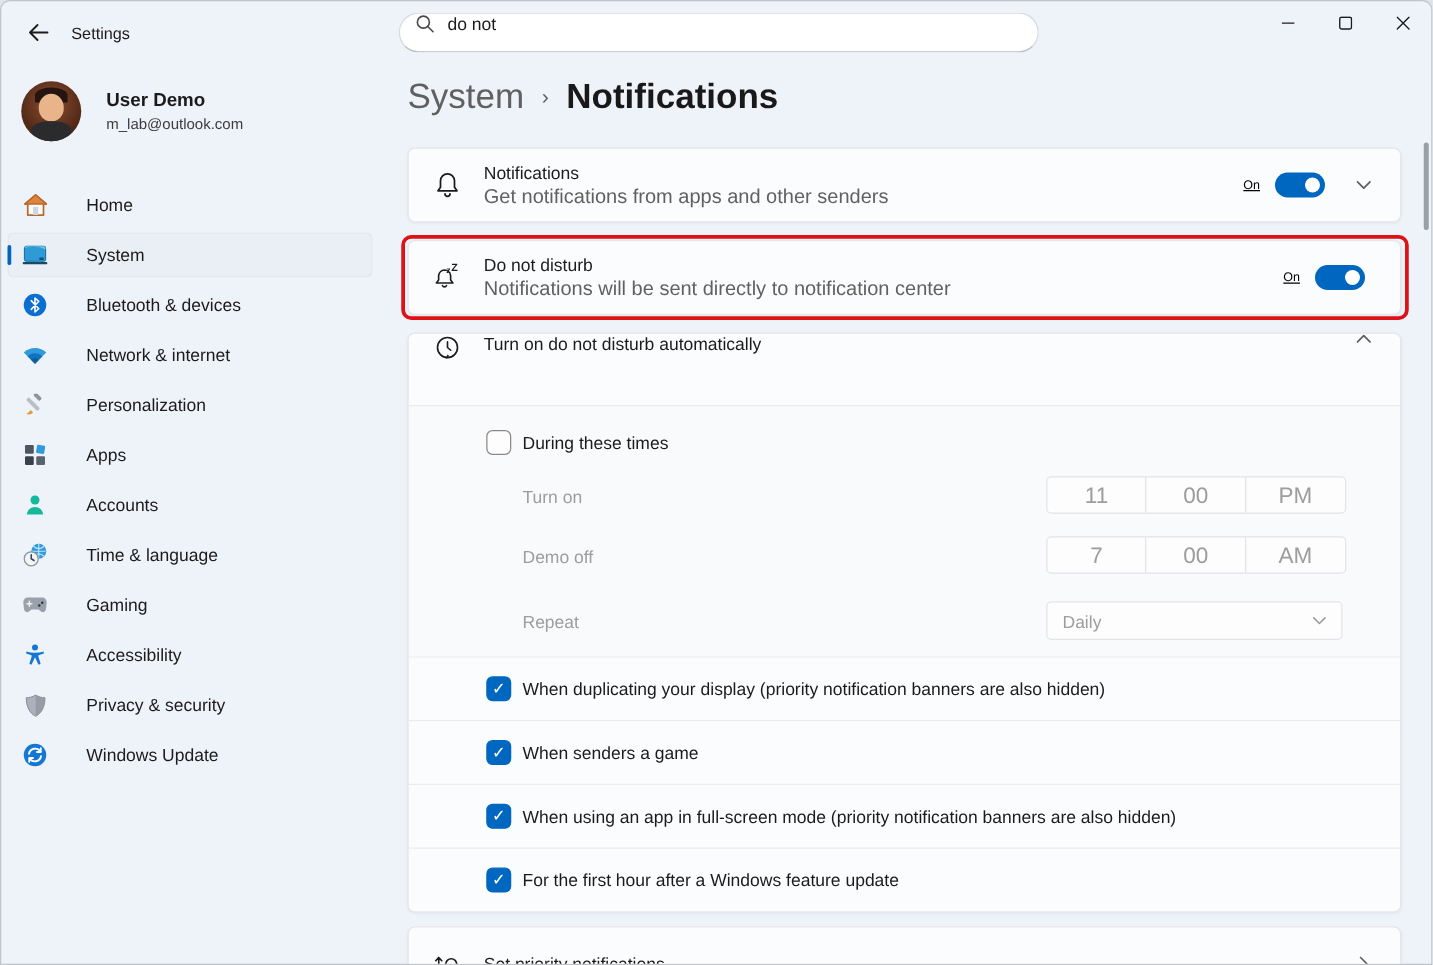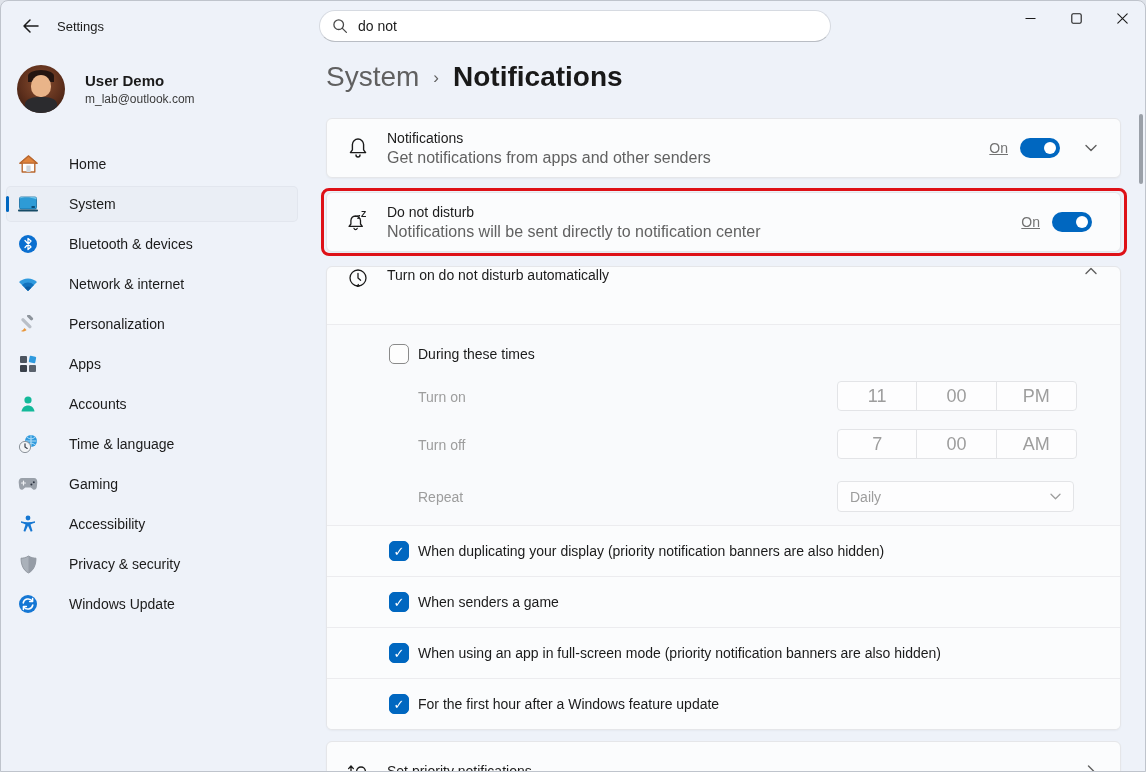--- a/index.html
+++ b/index.html
@@ -9,21 +9,21 @@
     background:#eef2f9; border:1px solid #bfc4cc; border-radius:8px 8px 0 0;
   }
 
   
   .titlebar { position:absolute; left:0; top:0; width:100%; height:48px;padding-left:36px; }
   .back-btn { position:absolute; left:14px; top:13px; width:32px; height:24px; display:flex; align-items:center; justify-content:center; border-radius:4px; cursor:pointer; }
   .app-title { position:absolute; left:56px; top:18px; font-size:13px; color:#1b1b1b; }
   .searchbox {
     position:absolute; left:318px; top:9px; width:512px; height:32px;
     background:#ffffff; border:1px solid #d6dae1; border-bottom:1px solid #b9bdc4;
-    border-radius:16px; display:flex; align-items:center; padding:0 12px;
+    border-radius:16px; display:flex; align-items:flex-start; padding:0 12px;
   }
   .searchbox input { border:none; outline:none; background:transparent; font-size:14px; color:#1b1b1b; width:100%; margin-left:10px; font-family:inherit; }
   .win-controls { position:absolute; right:0; top:0; height:34px; display:flex; }
   .win-btn { width:46px; height:34px; display:flex; align-items:center; justify-content:center; cursor:pointer; }
 
   
   .sidebar { position:absolute; left:0; top:48px; width:310px; height:724px; }
   .profile { position:absolute; left:16px; top:16px; display:flex; align-items:center; }
   .avatar { width:48px; height:48px; border-radius:50%; background:radial-gradient(circle at 50% 38%, #8a4f30 0%, #5d2f1c 55%, #2e170e 100%); position:relative; overflow:hidden; flex:0 0 48px; }
   .avatar .face { position:absolute; left:14px; top:10px; width:20px; height:22px; border-radius:50% 50% 46% 46%; background:#e9b489; }
@@ -54,21 +54,21 @@
   .card {
     position:absolute; left:0; width:795px; background:#fbfcfd;
     border:1px solid #e5e6e9; border-radius:6px; box-shadow:0 1px 2px rgba(0,0,0,.04);
   }
   .card-row { display:flex; align-items:center; height:100%; padding:0 16px 0 18px; }
   .card-icon { width:26px; display:flex; justify-content:center; margin-right:16px; flex:0 0 26px; }
   .card-text { flex:1; }
   .card-title { font-size:14px; color:#1b1b1b; }
   .card-sub { font-size:16px; color:#616161; margin-top:3px; }
   .right-zone { display:flex; align-items:center; }
-  .on-label { font-size:14px; color:#737373; margin-right:12px;text-decoration:underline; }
+  .on-label { font-size:10px; color:#000000; margin-right:12px;text-decoration:underline; }
   .toggle { width:40px; height:20px; border-radius:10px; background:#0067c0; position:relative; cursor:pointer; flex:0 0 40px; }
   .toggle .knob { position:absolute; right:4px; top:4px; width:12px; height:12px; border-radius:50%; background:#ffffff; }
   .chev-btn { margin-left:18px; width:26px; display:flex; justify-content:center; cursor:pointer; }
 
   .highlight-box { position:absolute; left:-6px; top:-5px; width:806px; height:68px; border:3px solid #de1117; border-radius:8px; pointer-events:none; z-index:6; }
 
   
   .expander { position:absolute; left:0; top:217px; width:795px; background:#fbfcfd; border:1px solid #e5e6e9; border-radius:6px; box-shadow:0 1px 2px rgba(0,0,0,.04); overflow:hidden; }
   .exp-header { height:57px; display:flex; padding:0 16px 0 18px; cursor:pointer; }
   .exp-section { border-top:1px solid #ececef; background:#f9fafc; position:relative; }
@@ -376,21 +376,21 @@
           <span class="during-label">During these times</span>
         </div>
 
         <span class="sub-label" style="top:64px;">Turn on</span>
         <div class="timebox" style="top:56px;">
           <div class="timeseg">11</div>
           <div class="timeseg">00</div>
           <div class="timeseg">PM</div>
         </div>
 
-        <span class="sub-label" style="top:112px;">Turn off</span>
+        <span class="sub-label" style="top:112px;">Demo off</span>
         <div class="timebox" style="top:104px;">
           <div class="timeseg">7</div>
           <div class="timeseg">00</div>
           <div class="timeseg">AM</div>
         </div>
 
         <span class="sub-label" style="top:164px;">Repeat</span>
         <div class="dropdown" style="top:156px;">
           <span>Daily</span>
           <span>

